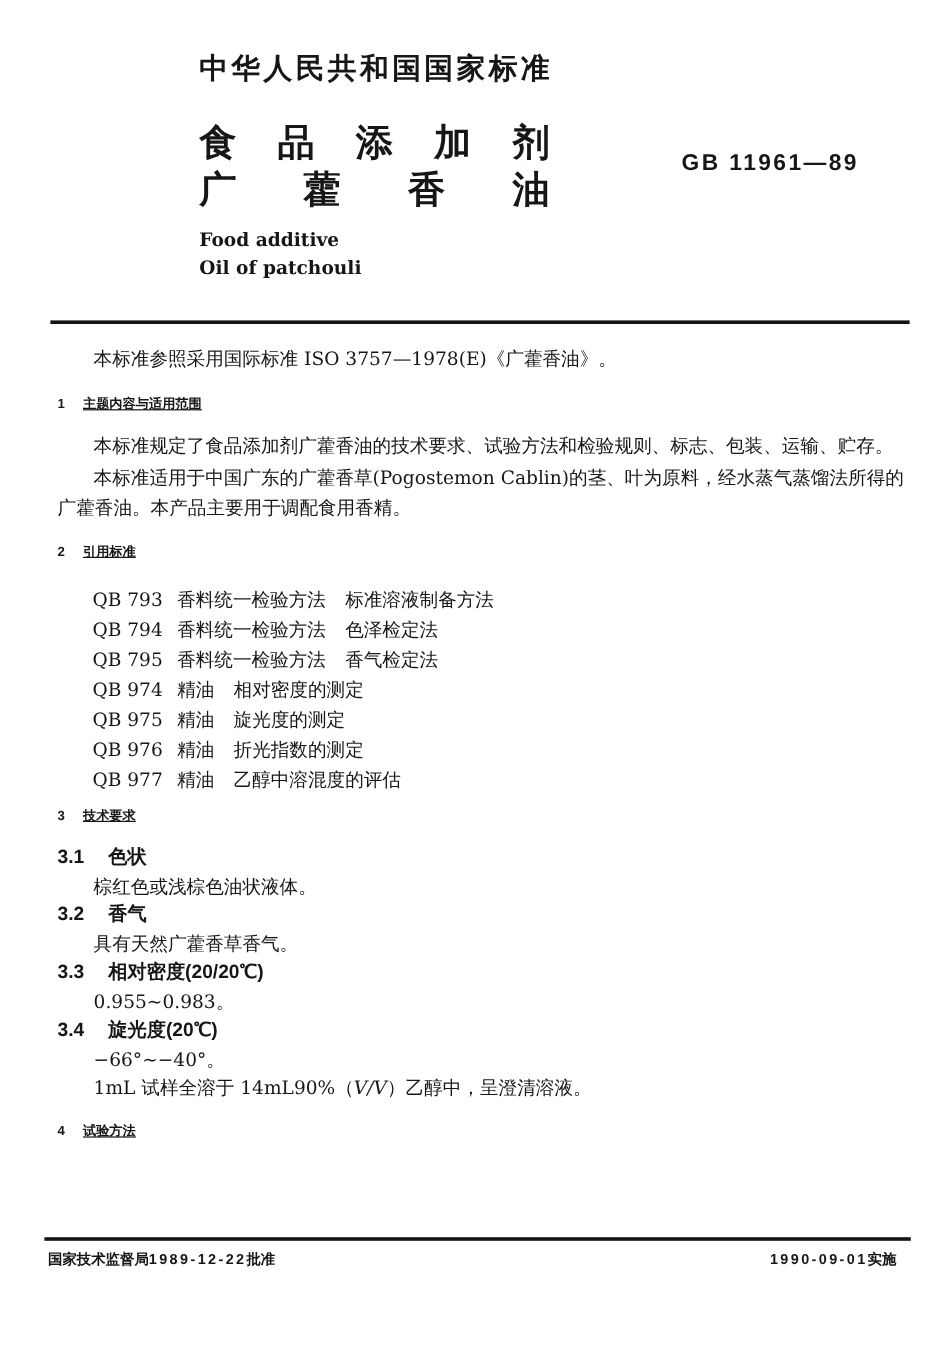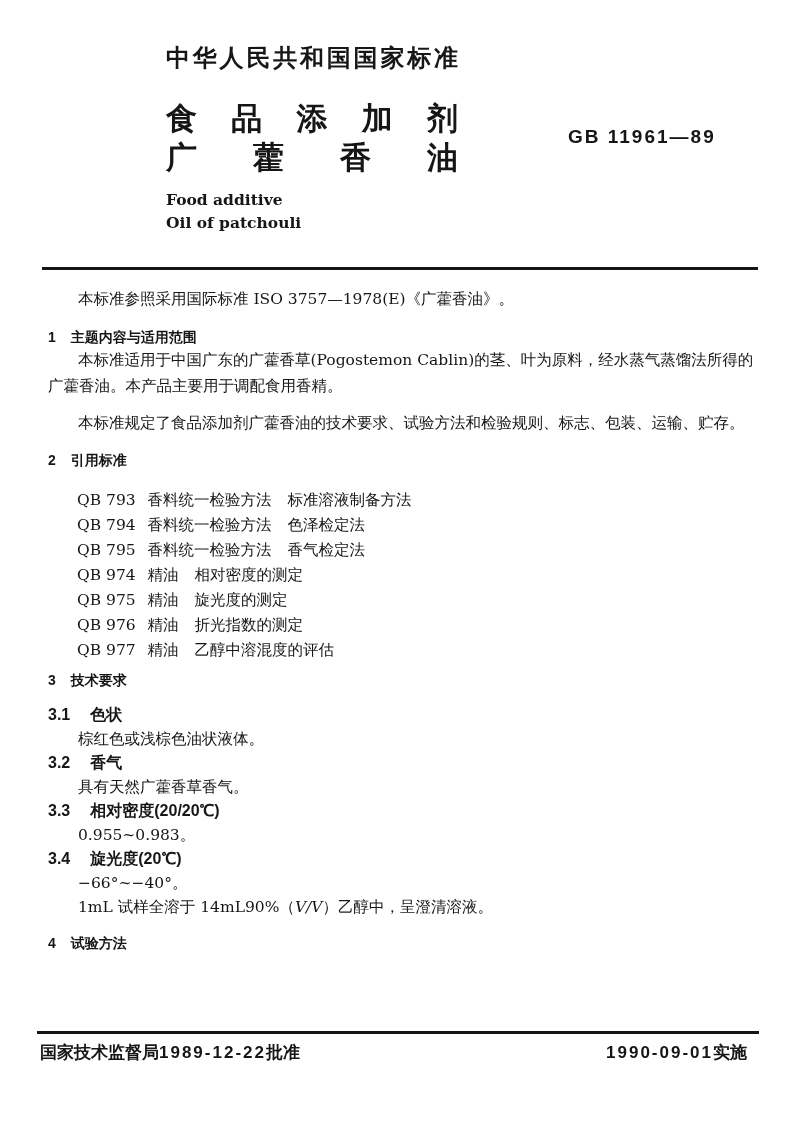--- a/index.html
+++ b/index.html
@@ -28,21 +28,21 @@
     position:absolute; left:166px; top:188px; width:292px; 
     font-family:"DejaVu Serif", serif; font-weight:700; font-size:15.5px; line-height:23px;
   }
   .rule { position:absolute; background:#151515; height:3px; }
   .rule-top { left:42px; top:267px; width:716px; }
   .rule-bottom { left:37px; top:1031px; width:722px; }
   
   .body { position:absolute; left:48px; top:282px; width:706px; font-size:15.5px; }
   .intro { margin:6px 0 0; line-height:22px; text-indent:30px; }
   .sec-h {
-    font-family:"Liberation Sans", sans-serif; font-weight:700; font-size:14px; line-height:21px;
+    font-family:"Liberation Sans", sans-serif; font-weight:700; font-size:11px; line-height:21px;text-decoration:underline;
   }
   .sec-h .no { display:inline-block; margin-right:15px; }
   .h1 { margin-top:17px; }
   .para { margin:0; line-height:25.5px; text-indent:30px; }
   .p1 { margin-top:12px; }
   .h2 { margin-top:13px; }
   .ref-list { margin-top:17px; }
   .ref-row { display:flex; line-height:25px; padding-left:29px; }
   .ref-row .code { margin-right:12px; white-space:nowrap; }
   .ref-row .cat { margin-right:16px; white-space:nowrap; }
@@ -52,21 +52,21 @@
     font-family:"Liberation Sans", sans-serif; font-weight:700; font-size:16px; line-height:24px;
   }
   .clause-h .no { display:inline-block; margin-right:20px; }
   .clause-v { line-height:24px; padding-left:30px; }
   .clause-v .ital { font-style:italic; }
   .h4 { margin-top:14px; }
   
   .footer-row {
     position:absolute; left:40px; right:38px; top:1041px;
     display:flex; justify-content:space-between; align-items:baseline;
-    font-family:"Liberation Sans", sans-serif; font-weight:700; font-size:17px;
+    font-family:"Liberation Sans", sans-serif; font-weight:700; font-size:12px;
   }
   .footer-row .date { letter-spacing:2px; }
 </style>
 </head>
 <body>
 
 <div class="page">
 
   <div class="org-title">中华人民共和国国家标准</div>
 
@@ -84,22 +84,22 @@
 
   <div class="rule rule-top"></div>
 
   <div class="body">
 
     <p class="intro">本标准参照采用国际标准 ISO 3757—1978(E)《广藿香油》。</p>
 
     <div class="sec-h h1">
       <span class="no">1</span><span>主题内容与适用范围</span>
     </div>
+    <p class="para p1">本标准规定了食品添加剂广藿香油的技术要求、试验方法和检验规则、标志、包装、运输、贮存。</p>
     <p class="para">本标准适用于中国广东的广藿香草(Pogostemon Cablin)的茎、叶为原料，经水蒸气蒸馏法所得的广藿香油。本产品主要用于调配食用香精。</p>
-    <p class="para p1">本标准规定了食品添加剂广藿香油的技术要求、试验方法和检验规则、标志、包装、运输、贮存。</p>
 
     <div class="sec-h h2">
       <span class="no">2</span><span>引用标准</span>
     </div>
 
     <div class="ref-list">
       <div class="ref-row">
         <span class="code">QB 793</span>
         <span class="cat">香料统一检验方法</span>
         <span>标准溶液制备方法</span>

